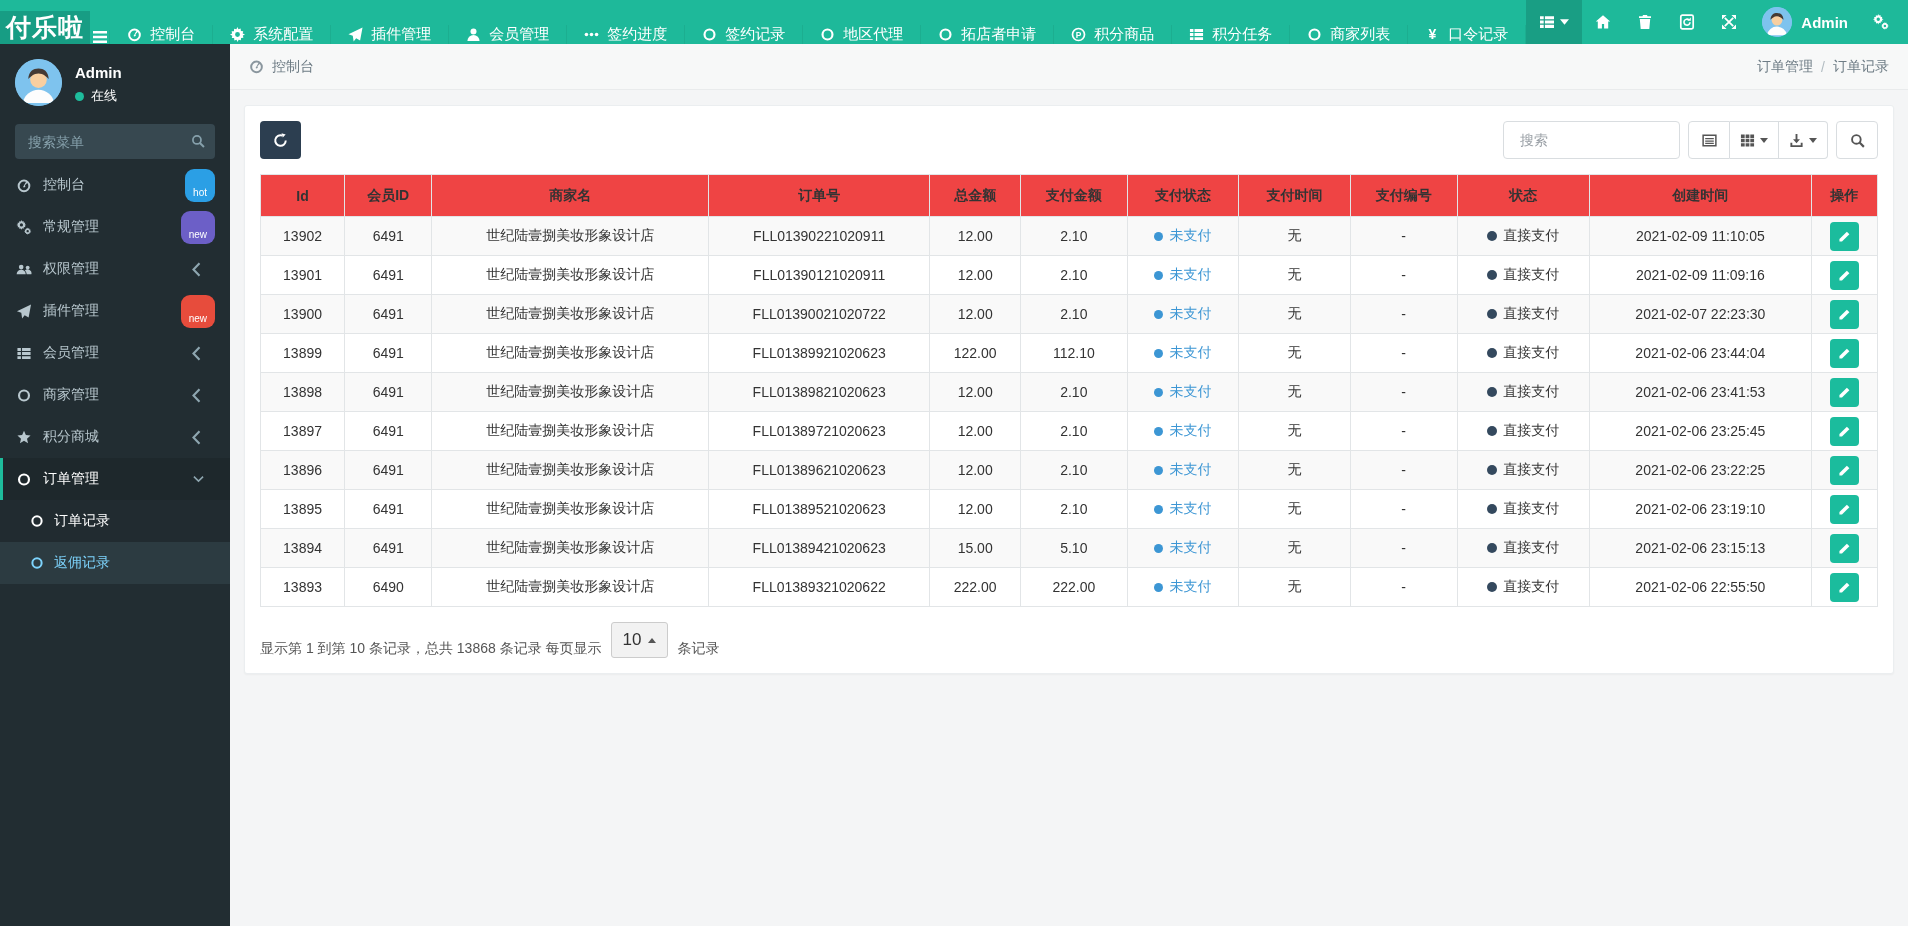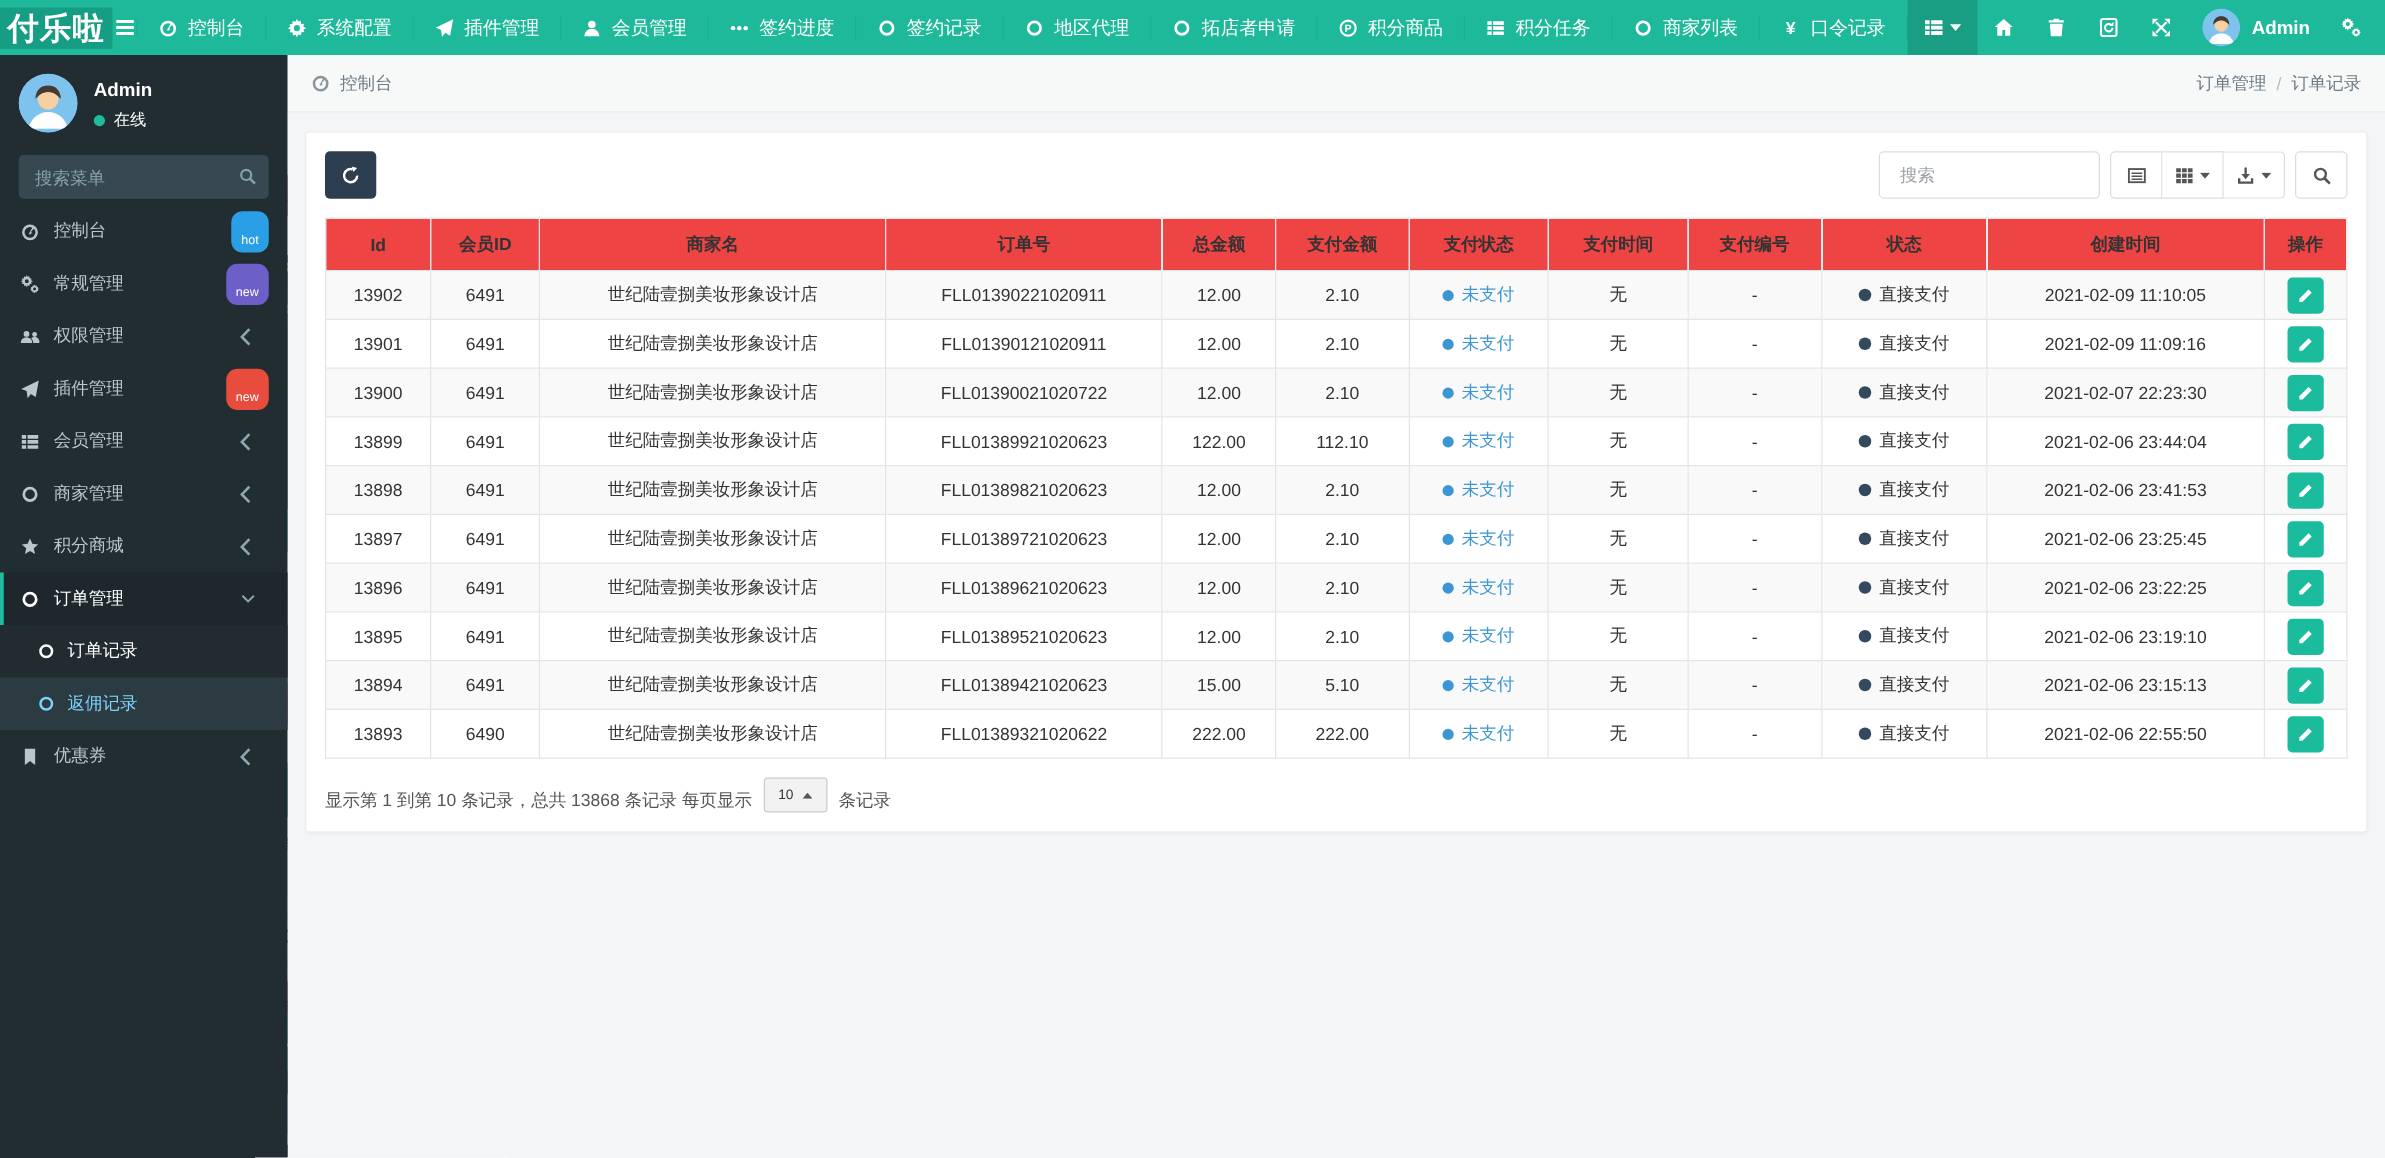--- a/index.html
+++ b/index.html
@@ -3,21 +3,21 @@
 <meta charset="utf-8">
 <style>
   * { margin:0; padding:0; box-sizing:border-box; }
   html,body { width:1908px; height:926px; overflow:hidden;
     font-family:"Liberation Sans","DejaVu Sans",sans-serif; background:#f4f5f6; }
   svg { display:block; }
   .ico svg { width:100%; height:100%; fill:currentColor; }
 
   
   .navbar { position:fixed; top:0; left:0; right:0; height:44px; background:#1eb99a;
-    display:flex; align-items:center; z-index:30; }
+    display:flex; align-items:flex-end; z-index:30; }
   .logo { width:230px; background:#179d84; color:#fff; font-size:25px; font-weight:bold;
     display:flex; align-items:center; justify-content:center; letter-spacing:1px; }
   .nav-item { display:flex; align-items:center; gap:8px; padding:0 17px; color:#fff;
     font-size:15px; cursor:pointer; border-right:1px solid rgba(0,0,0,0.06); white-space:nowrap; }
   .nav-item .ico { width:15px; height:15px; color:#fff; flex:none; }
   .nav-toggle { width:50px; justify-content:center; padding:0; }
   .nav-right { margin-left:auto; display:flex; align-items:center; }
   .nav-iconbtn { width:42px; height:44px; display:flex; align-items:center; justify-content:center;
     color:#fff; cursor:pointer; }
   .nav-iconbtn .ico { width:16px; height:16px; }
@@ -94,21 +94,21 @@
   .pay-status .dot { background:#3c96d4; }
   .row-status .dot { width:10px; height:10px; background:#34495e; }
   .muted { color:#8d9499; }
   .btn-edit { width:29px; height:29px; border:none; border-radius:4px; background:#1bbc9d; color:#fff;
     display:inline-flex; align-items:center; justify-content:center; cursor:pointer; vertical-align:middle; }
   .btn-edit .ico { width:13px; height:13px; }
 
   .table-footer { display:flex; align-items:center; margin-top:15px; }
   .summary { display:flex; align-items:flex-end; gap:9px; font-size:14px; color:#555; }
   .pagesize-btn { display:inline-flex; align-items:center; gap:7px; border:1px solid #ccc;
-    background:#f2f2f2; border-radius:3px; padding:7px 11px; font-size:11px; color:#333; cursor:pointer; }
+    background:#f2f2f2; border-radius:3px; padding:7px 11px; font-size:17px; color:#333; cursor:pointer; }
   .pagesize-btn .caret { width:8px; height:5px; color:#555; }
   .pagination { margin-left:auto; display:flex; }
   .page-li { min-width:38px; height:36px; padding:0 12px; background:#fff; border:1px solid #dcdfe2;
     color:#555; font-size:14px; display:flex; align-items:center; justify-content:center;
     margin-left:-1px; cursor:pointer; }
   .pagination .page-li:first-child { border-radius:3px 0 0 3px; margin-left:0; }
   .pagination .page-li:last-child { border-radius:0 3px 3px 0; }
   .page-li.active { background:#2c3e50; border-color:#2c3e50; color:#fff; }
   .page-li.dots { color:#999; cursor:default; }
 </style>
@@ -438,33 +438,20 @@
           <span>订单记录</span>
         </div>
         <div class="sub-item">
           <span class="ico">
             <svg viewBox="0 0 16 16">
               <circle cx="8" cy="8" r="5.3" fill="none" stroke="currentColor" stroke-width="2.3"></circle>
             </svg>
           </span>
           <span>返佣记录</span>
         </div>
-      </div>
-      <div class="side-item">
-        <span class="ico">
-          <svg viewBox="0 0 16 16">
-            <path d="M3.6 1h8.8v14L8 11.6 3.6 15z"></path>
-          </svg>
-        </span>
-        <span>优惠券</span>
-        <span class="ico chev">
-          <svg viewBox="0 0 8 12">
-            <path d="M6.8 1L2 6l4.8 5" fill="none" stroke="currentColor" stroke-width="1.7"></path>
-          </svg>
-        </span>
       </div>
     </div>
 </div>
 
 <div class="content">
   <div class="content-header">
     <div class="crumb-left">
       <span class="ico">
           <svg viewBox="0 0 16 16">
             <circle cx="8" cy="8.4" r="5.7" fill="none" stroke="currentColor" stroke-width="2.1"></circle>

